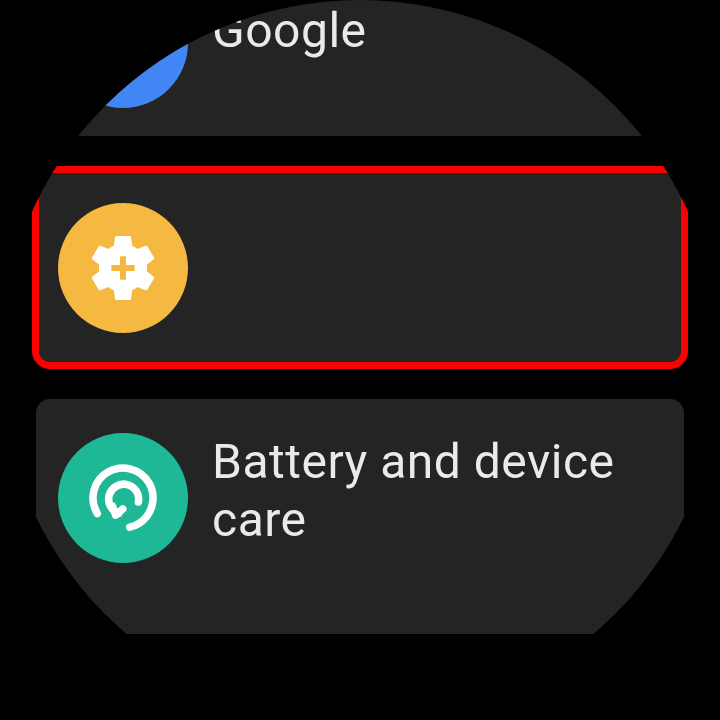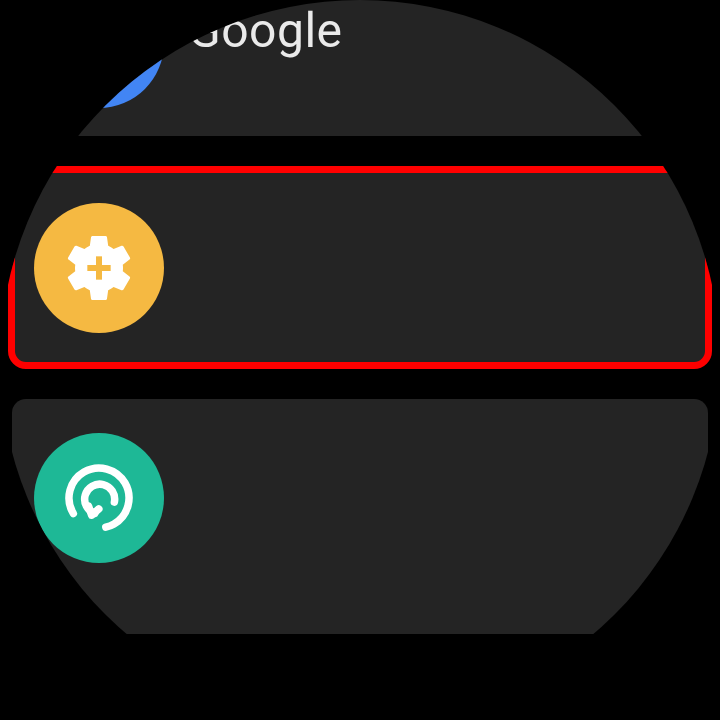--- a/index.html
+++ b/index.html
@@ -22,21 +22,21 @@
       background: #000;
       overflow: hidden;
       position: relative;
     }
     .settings-list {
       position: absolute;
       top: 0;
       left: 0;
       width: 100%;
       height: 100%;
-      padding: 0 12px;
+      padding: 0 36px;
     }
     .settings-item {
       display: flex;
       align-items: center;
       background: #242424;
       border-radius: 14px;
       padding: 18px 22px;
       margin-bottom: 34px;
       min-height: 130px;
     }
@@ -137,16 +137,17 @@
     </div>
 
     <div class="settings-item partial-bottom">
       <div class="icon-circle icon-battery">
         <svg class="battery-svg" viewBox="0 0 24 24" fill="none" stroke="#ffffff" stroke-width="2">
           <circle cx="12" cy="12" r="8" stroke-dasharray="40 10" stroke-linecap="round" transform="rotate(150 12 12)"></circle>
           <path d="M9 15 A4 4 0 1 1 15 15" stroke-linecap="round" transform="rotate(-30 12 12)"></path>
           <path d="M8.5 12.5 L8 15 L10.5 14.5" stroke-linecap="round" stroke-linejoin="round" transform="rotate(-30 12 12)"></path>
         </svg>
       </div>
+      <div class="item-label">Battery and device care</div>
     </div>
 
   </div>
 </div>
 
 </body></html>

